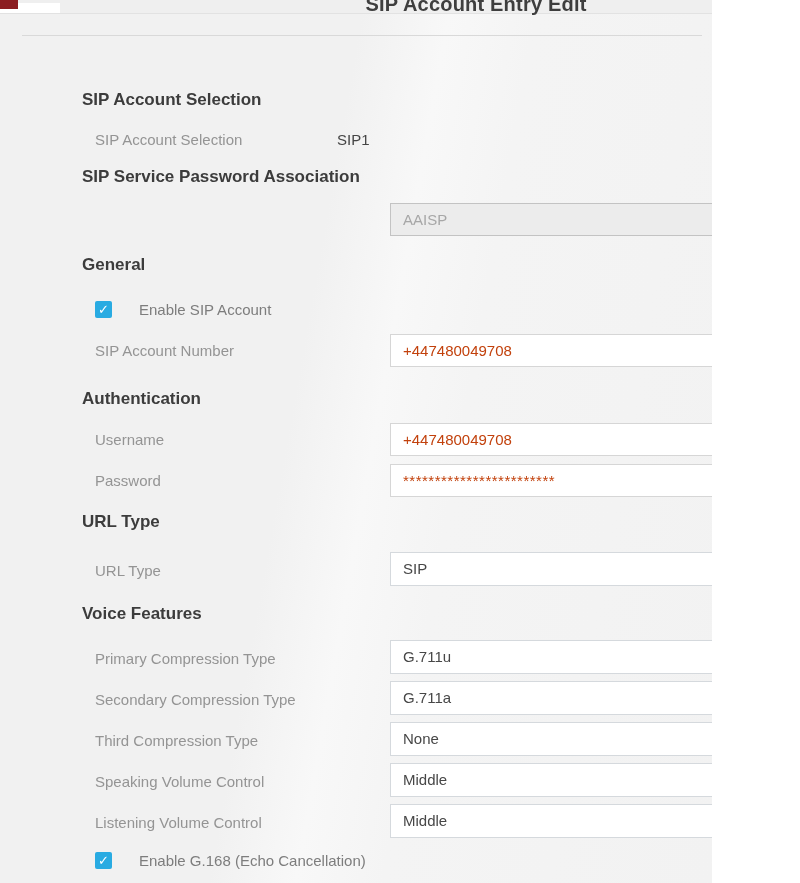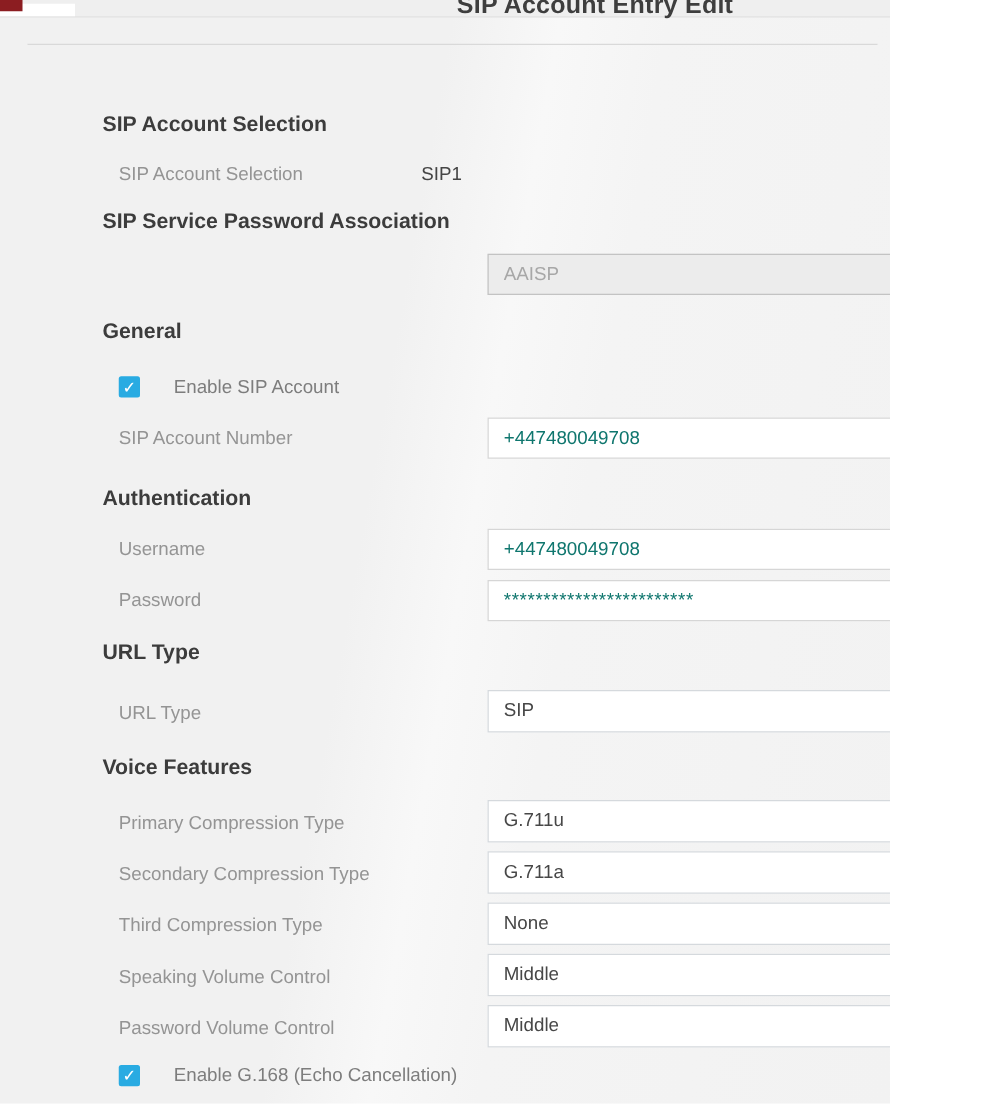--- a/index.html
+++ b/index.html
@@ -43,21 +43,21 @@
     font-size:15px;color:#949494;line-height:19px;white-space:nowrap;
   }
   .f-value{
     position:absolute;left:317px;
     font-size:15px;color:#454545;line-height:19px;white-space:nowrap;margin-left:20px;
   }
   .tinput{
     position:absolute;left:390px;width:399px;height:33px;
     box-sizing:border-box;border:1px solid #d6d6d6;background:#ffffff;
     font-family:"Liberation Sans","DejaVu Sans",sans-serif;
-    font-size:15px;color:#0f766e;padding:0 12px;outline:none;
+    font-size:15px;color:#c2410c;padding:0 12px;outline:none;
   }
   .tinput.disabled{
     background:#ececec;border:1px solid #c3c3c3;color:#a7a7a7;
   }
   .tinput.password{letter-spacing:0.5px;}
   .dselect{
     position:absolute;left:390px;width:399px;height:34px;
     box-sizing:border-box;border:1px solid #d5d9dd;background:#ffffff;
     font-size:15px;color:#474747;line-height:32px;padding:0 28px 0 12px;
     cursor:pointer;white-space:nowrap;
@@ -148,21 +148,21 @@
     <span>None</span>
     <span class="arrow">▼</span>
   </div>
 
   <div class="f-label" style="top:772px">Speaking Volume Control</div>
   <div class="dselect" style="top:763px">
     <span>Middle</span>
     <span class="arrow">▼</span>
   </div>
 
-  <div class="f-label" style="top:813px">Password Volume Control</div>
+  <div class="f-label" style="top:813px">Listening Volume Control</div>
   <div class="dselect" style="top:804px">
     <span>Middle</span>
     <span class="arrow">▼</span>
   </div>
 
   <div class="cb-row" style="top:852px;width:400px">
     <span class="checkbox">
       <span class="check">✓</span>
     </span>
     <span class="cb-label">Enable G.168 (Echo Cancellation)</span>

